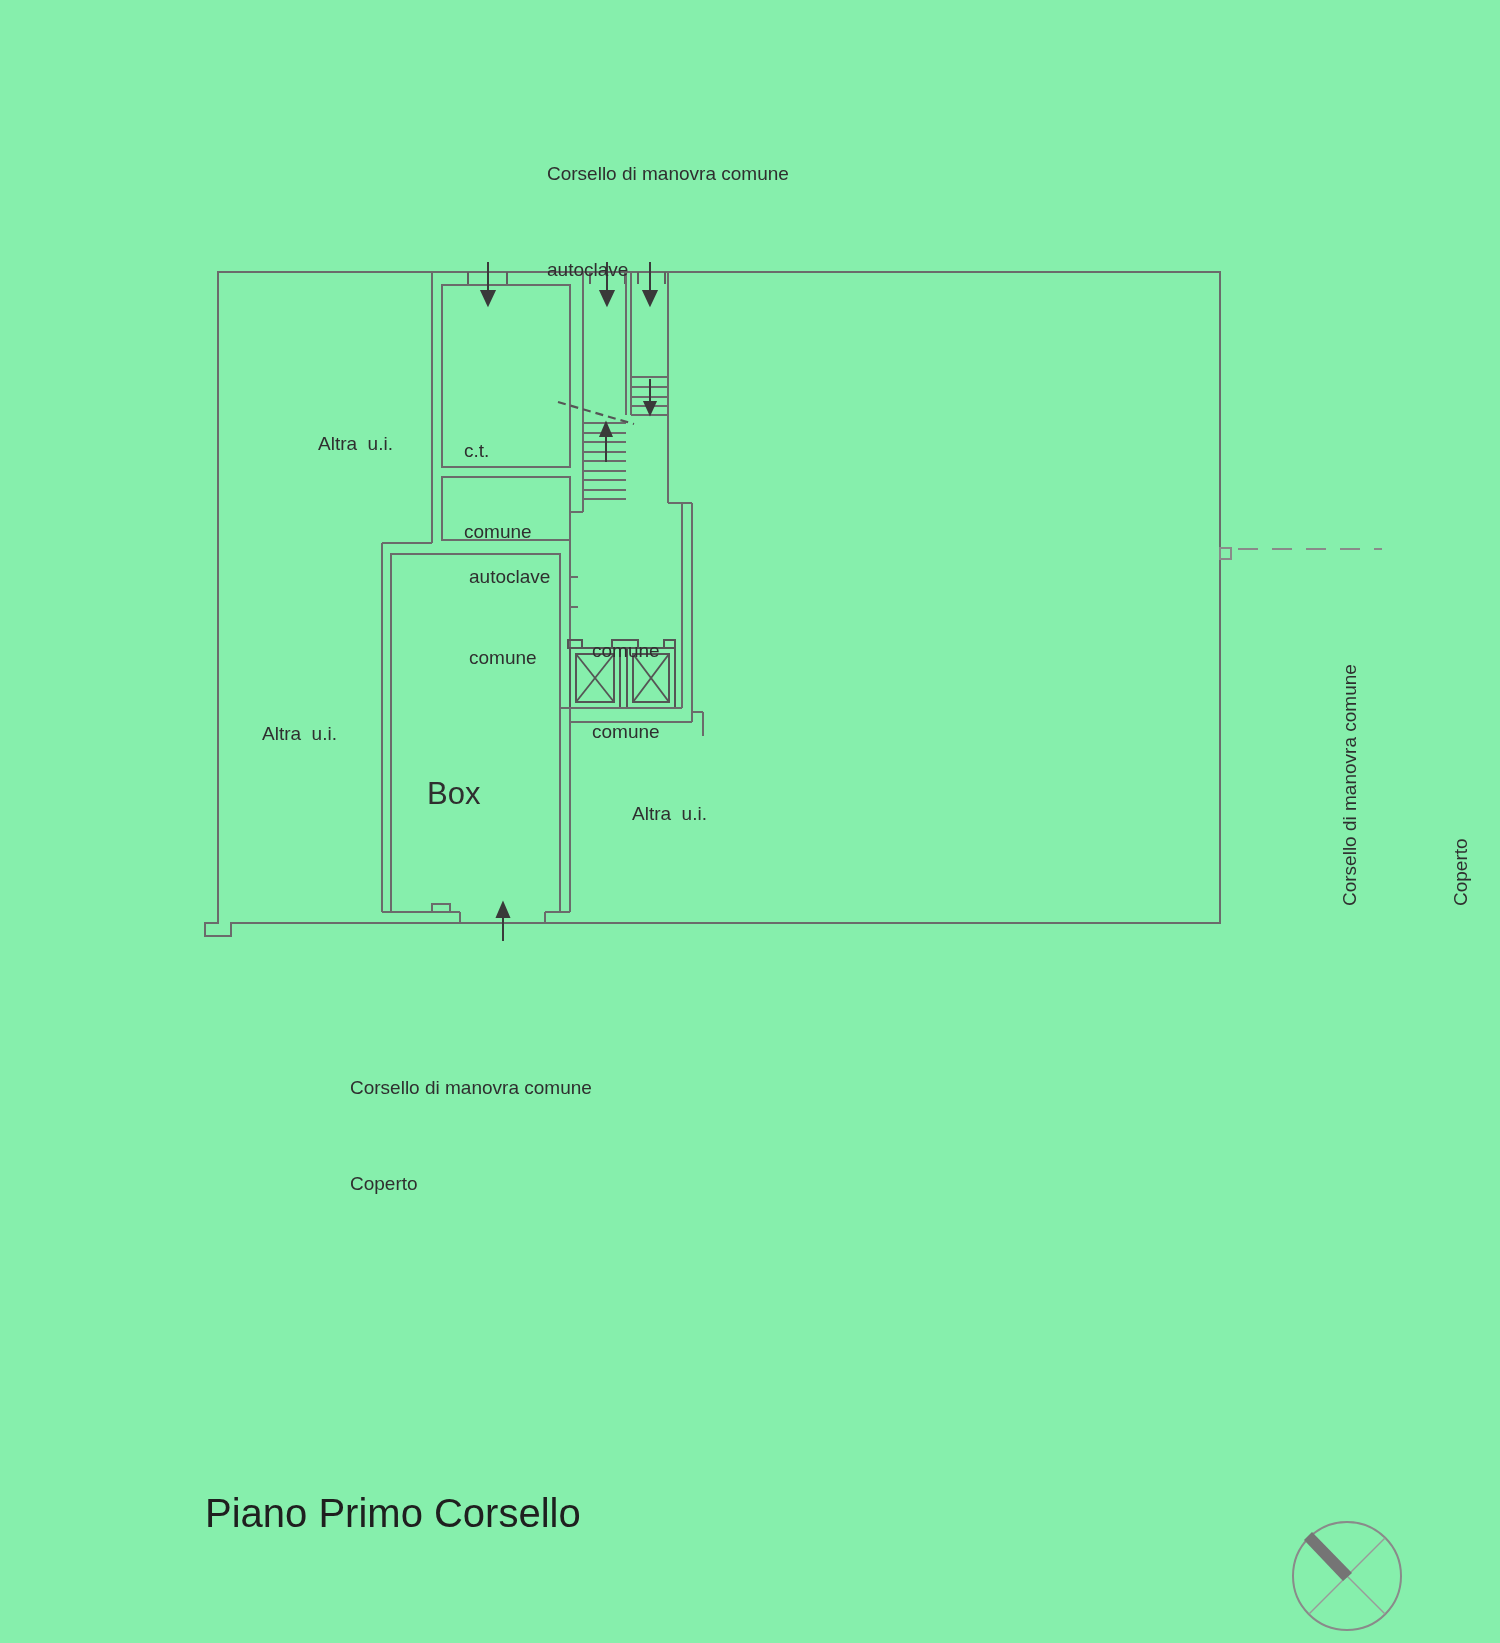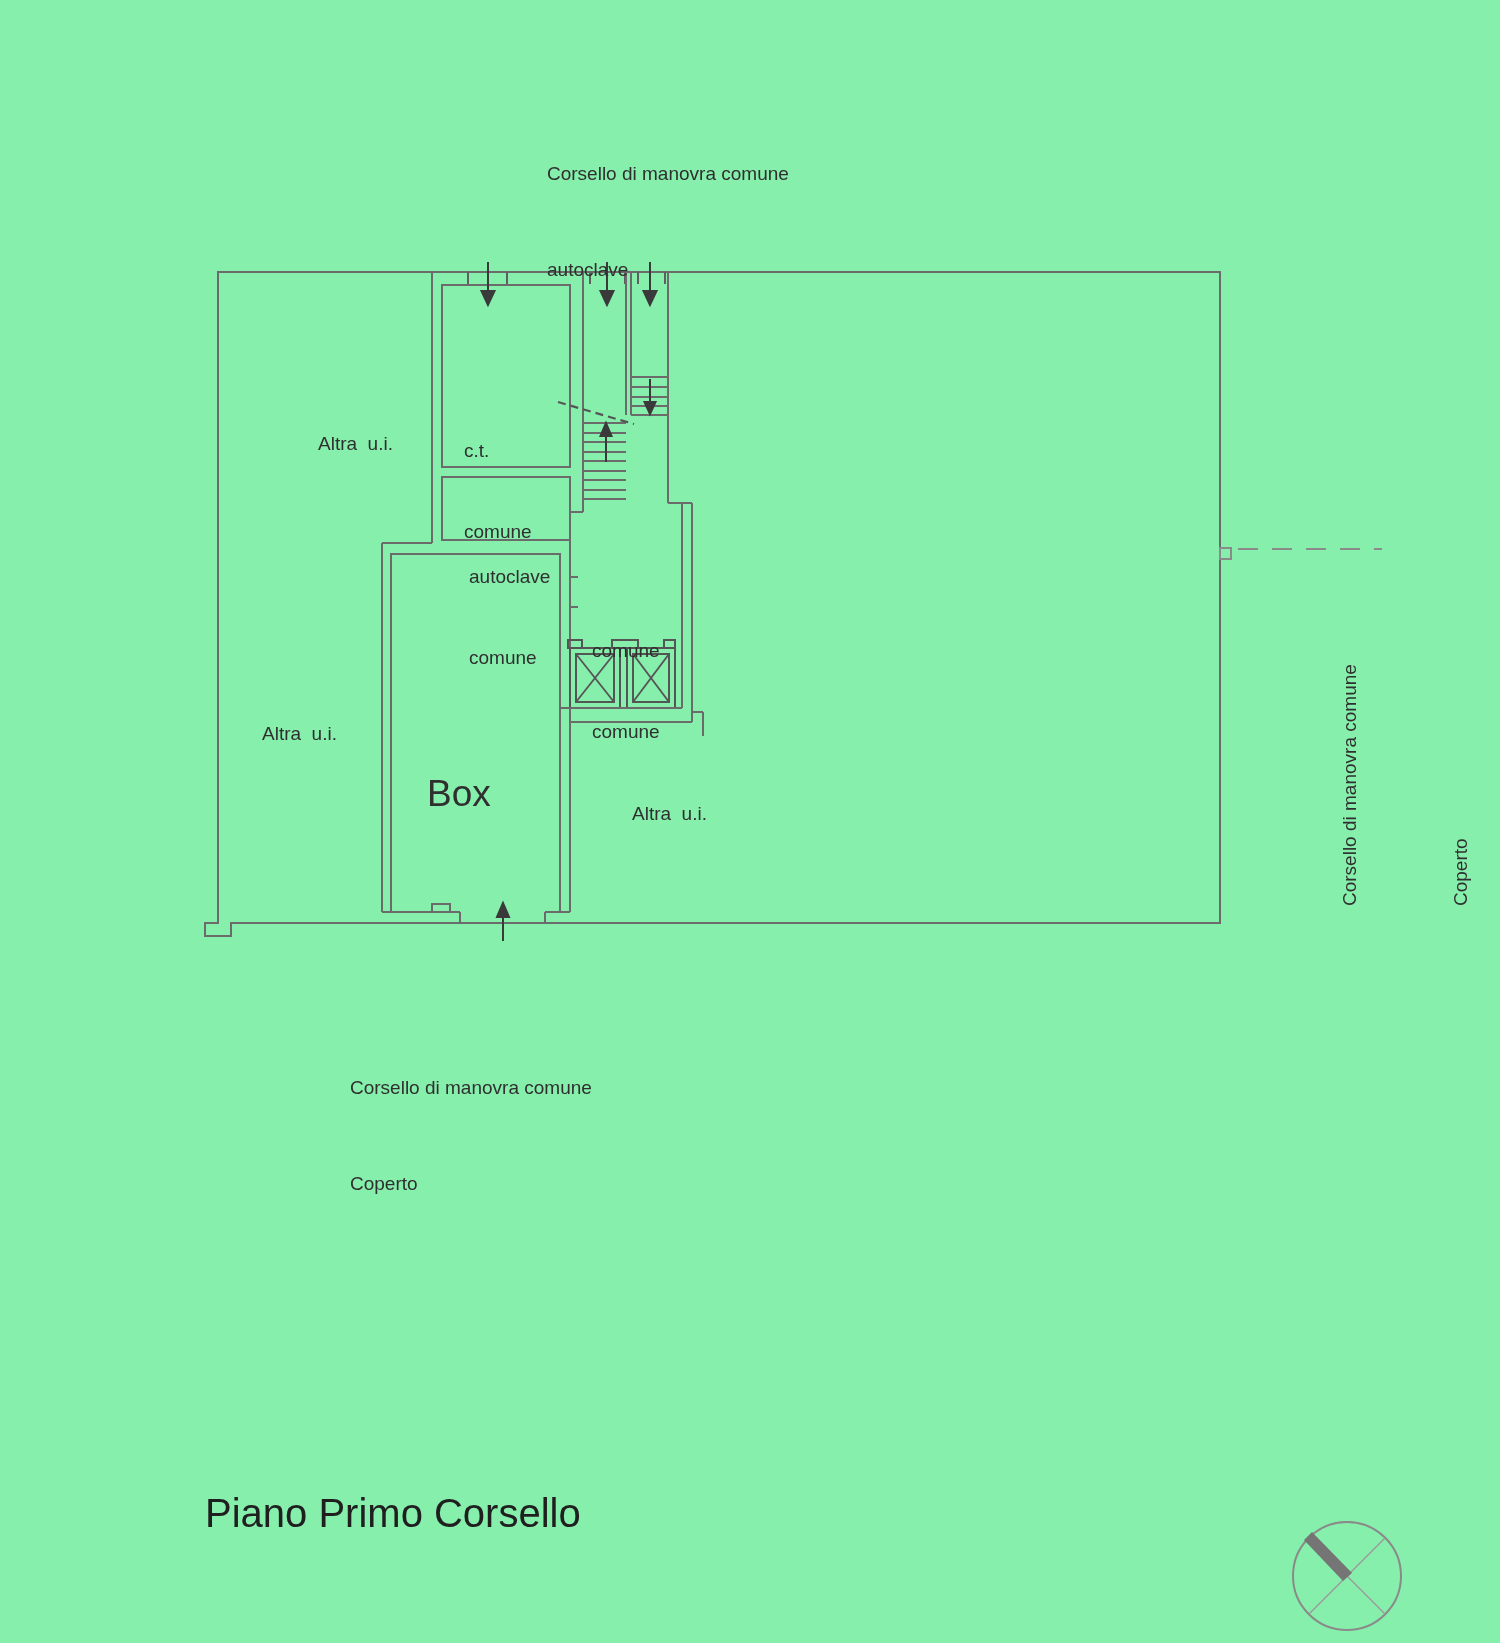--- a/index.html
+++ b/index.html
@@ -20,21 +20,21 @@
     white-space:pre;
   }
   .lbl div{white-space:pre;}
   .corsello{font-size:19px;line-height:32px;}
   .rot{
     transform:rotate(-90deg);
     transform-origin:0 0;
     line-height:37px;
     width:340px;
   }
-  .box-lbl{font-size:37px;line-height:34px;}
+  .box-lbl{font-size:31px;line-height:34px;}
   .title-lbl{font-size:40px;line-height:63px;color:#1f1f1f;}
 </style>
 </head>
 <body>
 
 <div class="canvas">
 
   <svg class="plan-svg" width="1500" height="1643" viewBox="0 0 1500 1643">
 
     <g fill="none" stroke="#6b6b6b" stroke-width="2" shape-rendering="crispEdges">

